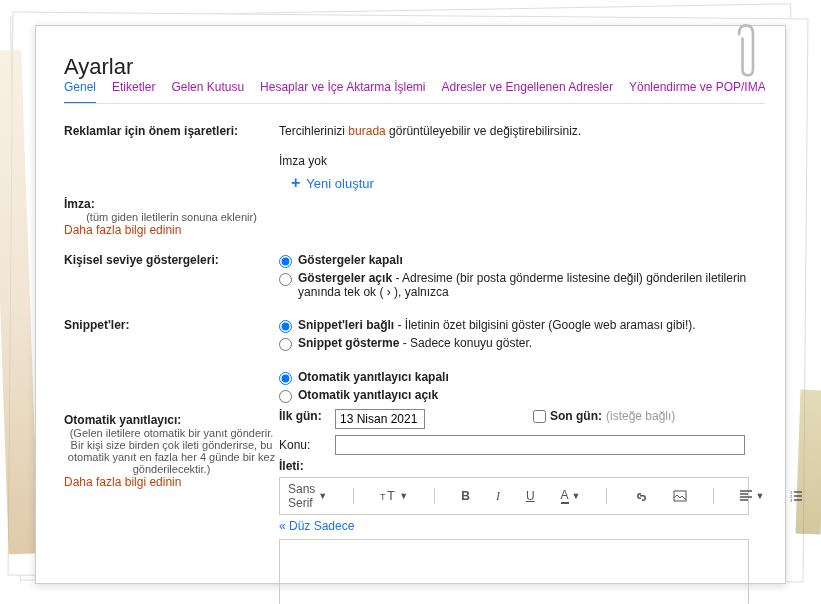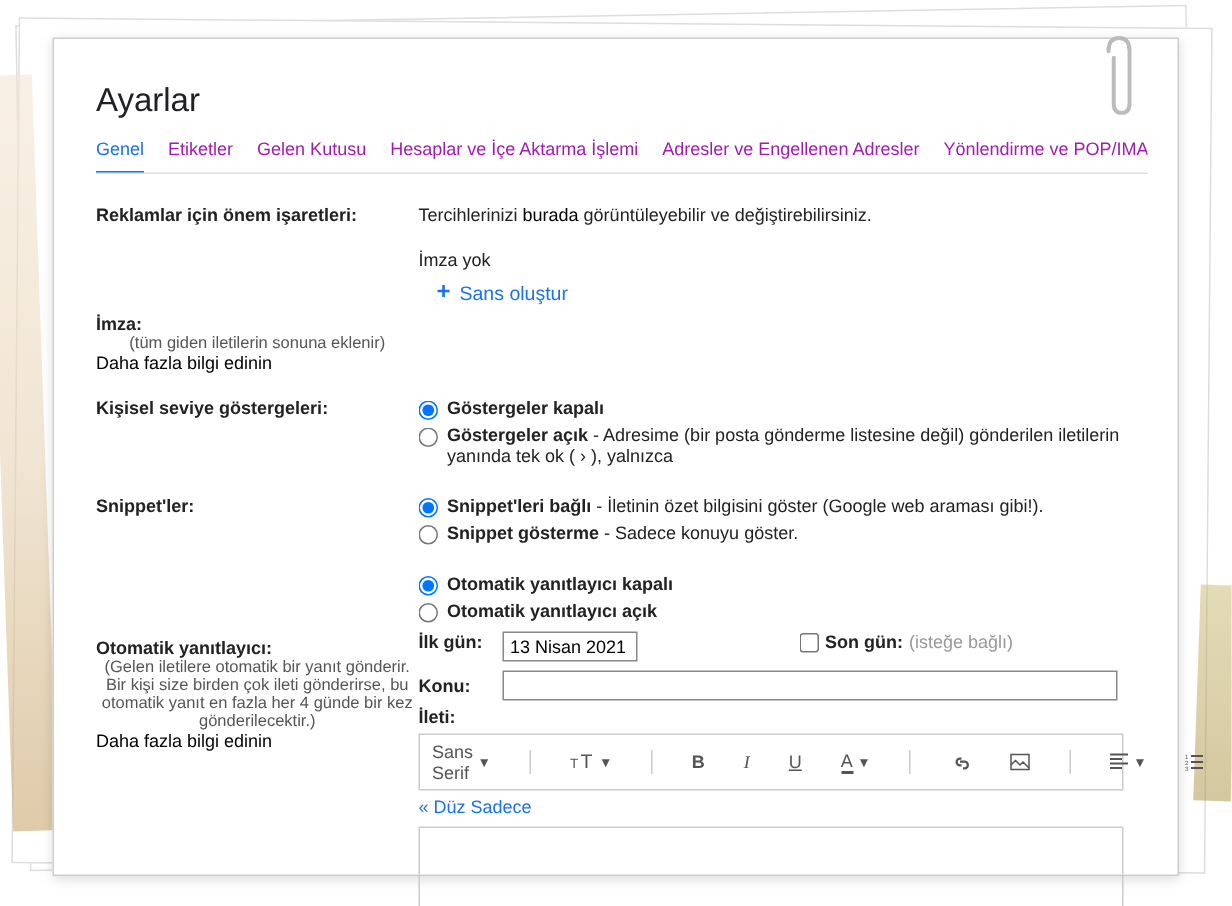--- a/index.html
+++ b/index.html
@@ -5,43 +5,43 @@
     * { box-sizing: border-box; margin: 0; padding: 0; }
     body { font-family: Arial, sans-serif; font-size: 12px; color: #222; background: #fff; width: 821px; height: 604px; position: relative; }
     .paper-stack { position: absolute; top: 10px; left: 10px; right: 10px; bottom: 10px; }
     .paper-back1 { position: absolute; top: 0; left: 5px; right: 15px; bottom: 20px; background: #fff; border: 1px solid #ddd; transform: rotate(-1deg); }
     .paper-back2 { position: absolute; top: 5px; left: 0; right: 5px; bottom: 15px; background: #fff; border: 1px solid #ddd; transform: rotate(0.5deg); }
     .photo-strip { position: absolute; left: -10px; top: 40px; bottom: 40px; width: 30px; background: linear-gradient(180deg, #f5e6d3, #e8d5b7, #c9a870); opacity: 0.6; transform: rotate(-2deg); }
     .photo-strip2 { position: absolute; right: -12px; bottom: 60px; top: 380px; width: 25px; background: linear-gradient(180deg, #c9b870, #a89040); opacity: 0.5; transform: rotate(2deg); }
     .main-paper { position: absolute; top: 15px; left: 25px; right: 25px; bottom: 10px; background: #fff; border: 1px solid #ccc; padding: 28px 20px 15px 28px; box-shadow: 0 2px 8px rgba(0,0,0,0.15); }
     .clip { position: absolute; top: -5px; right: 20px; width: 38px; height: 70px; z-index: 10; }
     .clip svg { width: 100%; height: 100%; }
-    .title { font-size: 22px; font-weight: 400; margin-bottom: 12px; color: #202124; }
+    .title { font-size: 22px; font-weight: 400; color: #202124; }
     .tabs { display: flex; gap: 16px; border-bottom: 1px solid #e0e0e0; font-size: 12px; margin-bottom: 12px; overflow: hidden; white-space: nowrap; }
     .tab { color: #a21caf; padding: 0 0 8px 0; cursor: pointer; white-space: nowrap; }
     .tab.active { color: #1a73e8; border-bottom: 2px solid #1a73e8; margin-bottom: -1px; }
     .row { display: flex; padding: 8px 0; align-items: flex-start; }
     .label-col { width: 215px; flex-shrink: 0; }
     .label-title { font-weight: bold; font-size: 12px; margin-top: 43px; }
     .label-sub { font-size: 11px; color: #555; text-align: center; }
-    .link { color: #000000; cursor: pointer; }
+    .link { color: #c2410c; cursor: pointer; }
     .value-col { flex: 1; font-size: 12px; }
     .value-col .bold { font-weight: bold; }
     .radio-row { display: flex; align-items: flex-start; gap: 6px; margin-bottom: 3px; }
     .radio-row input[type=radio] { margin-top: 2px; flex-shrink: 0; }
     .btn-new { display: inline-flex; align-items: center; gap: 6px; color: #1a73e8; border: none; background: none; padding: 6px 12px; font-size: 13px; cursor: pointer; }
     .plus { font-size: 16px; font-weight: bold; }
     .date-row { display: flex; align-items: flex-start; gap: 8px; margin: 6px 0; }
     .date-row label { font-weight: bold; font-size: 12px; width: 48px; display: inline-block; }
     .date-row input[type=text] { border: 1px solid #888; padding: 2px 4px; font-size: 12px; width: 90px; }
     .lastday-group { margin-left: 100px; display: inline-flex; align-items: center; gap: 4px; }
     .lastday-group input[type=checkbox] { margin: 0; }
     .lastday-group .pl { color: #999; }
     .subject-row { display: flex; align-items: center; gap: 8px; margin: 4px 0; }
-    .subject-row label { font-weight: bold; width: 48px; }
+    .subject-row label { font-weight: normal; width: 48px; }
     .subject-row input { flex: 1; border: 1px solid #888; padding: 2px 4px; font-size: 12px; max-width: 410px; }
     .msg-label { font-weight: bold; margin: 4px 0; }
     .toolbar { border: 1px solid #ccc; padding: 4px 8px; display: flex; align-items: center; gap: 26px; max-width: 470px; margin-left: 0; font-size: 12px; color: #555; }
     .toolbar .sep { border-left: 1px solid #ccc; height: 16px; }
     .toolbar .tb { cursor: pointer; display: inline-flex; align-items: center; }
     .plain-link { color: #1a73e8; font-size: 12px; margin: 4px 0; display: inline-block; }
     .textarea-box { border: 1px solid #ccc; max-width: 470px; height: 76px; margin-top: 2px; }
     .contacts-row { display: flex; align-items: center; gap: 6px; margin-top: 10px; }
     .dropdown-indicator { font-size: 9px; margin-left: 3px; }
   </style>
@@ -84,21 +84,21 @@
     <div class="row">
       <div class="label-col">
         <div class="label-title">İmza:</div>
         <div class="label-sub">(tüm giden iletilerin sonuna eklenir)</div>
         <div class="link">Daha fazla bilgi edinin</div>
       </div>
       <div class="value-col">
         <div>İmza yok</div>
         <button class="btn-new">
           <span class="plus">+</span>
-          <span>Sans oluştur</span>
+          <span>Yeni oluştur</span>
         </button>
       </div>
     </div>
 
     <div class="row">
       <div class="label-col">
         <span class="label-title">Kişisel seviye göstergeleri:</span>
       </div>
       <div class="value-col">
         <div class="radio-row">

